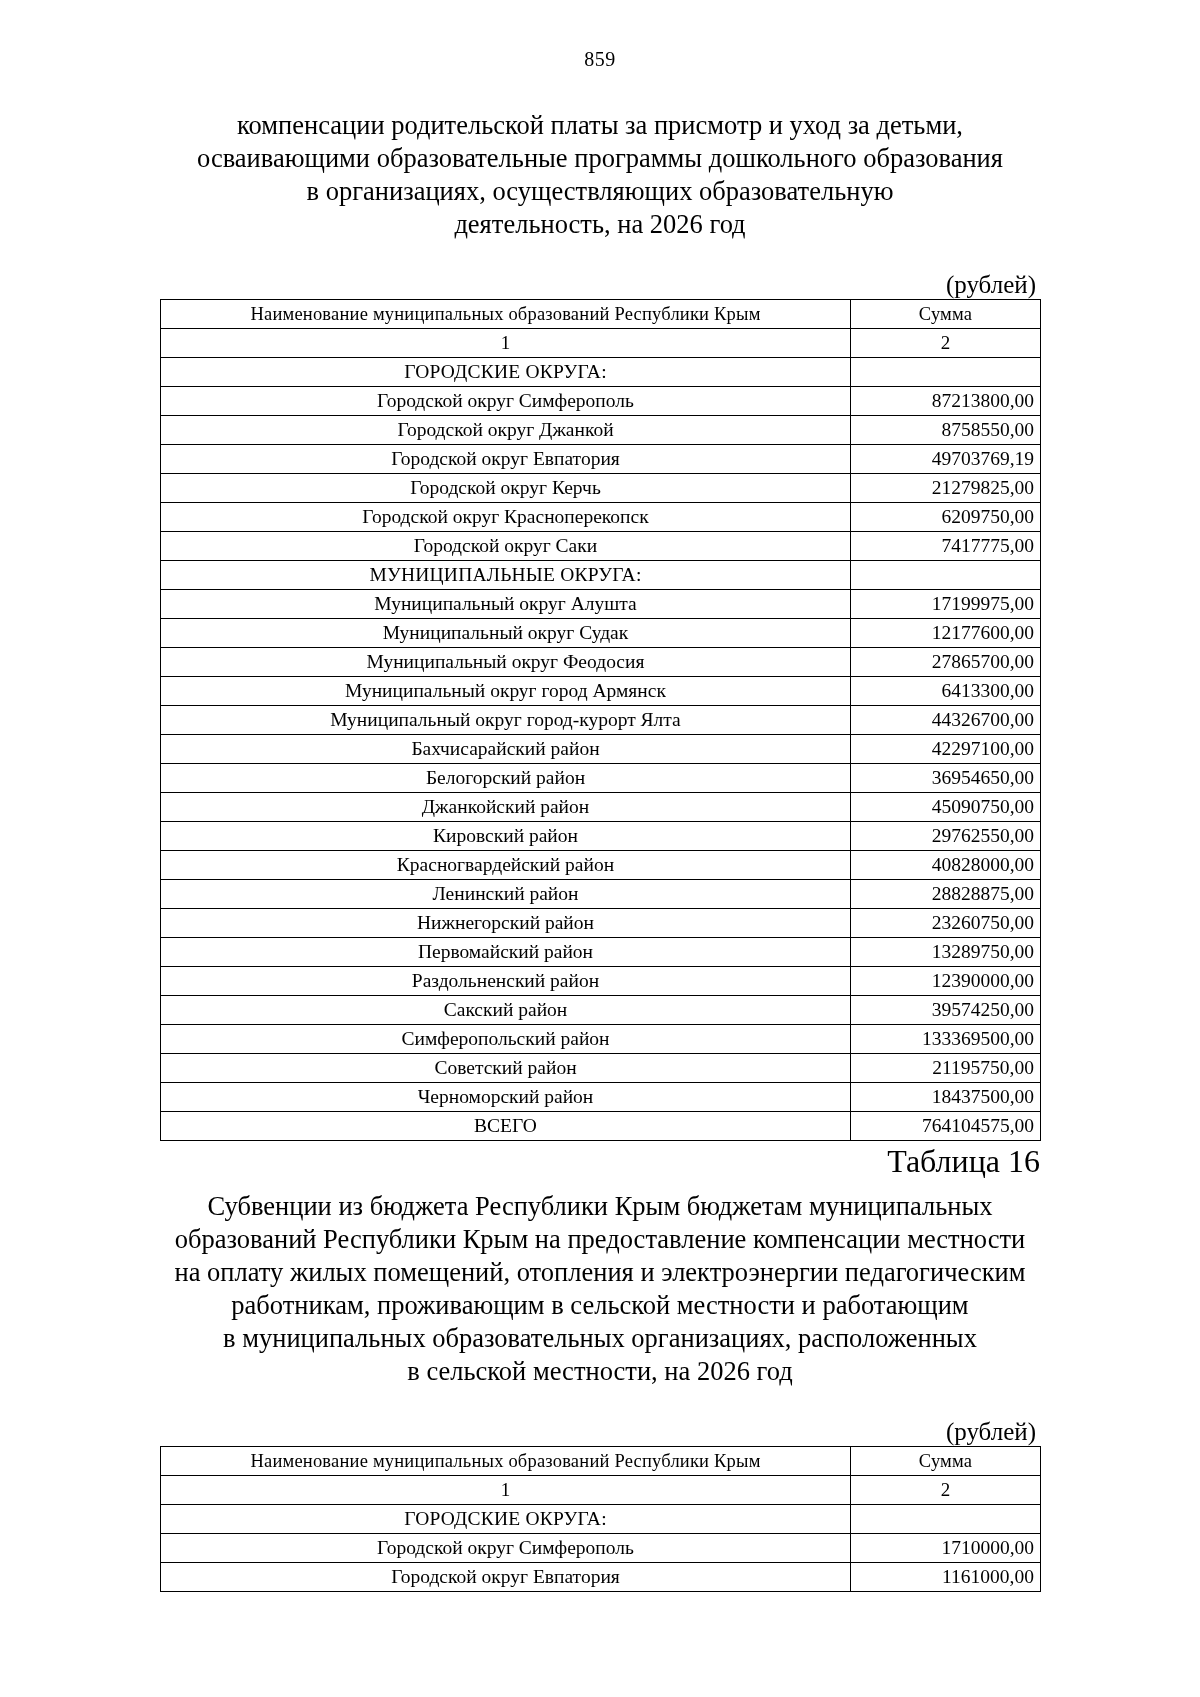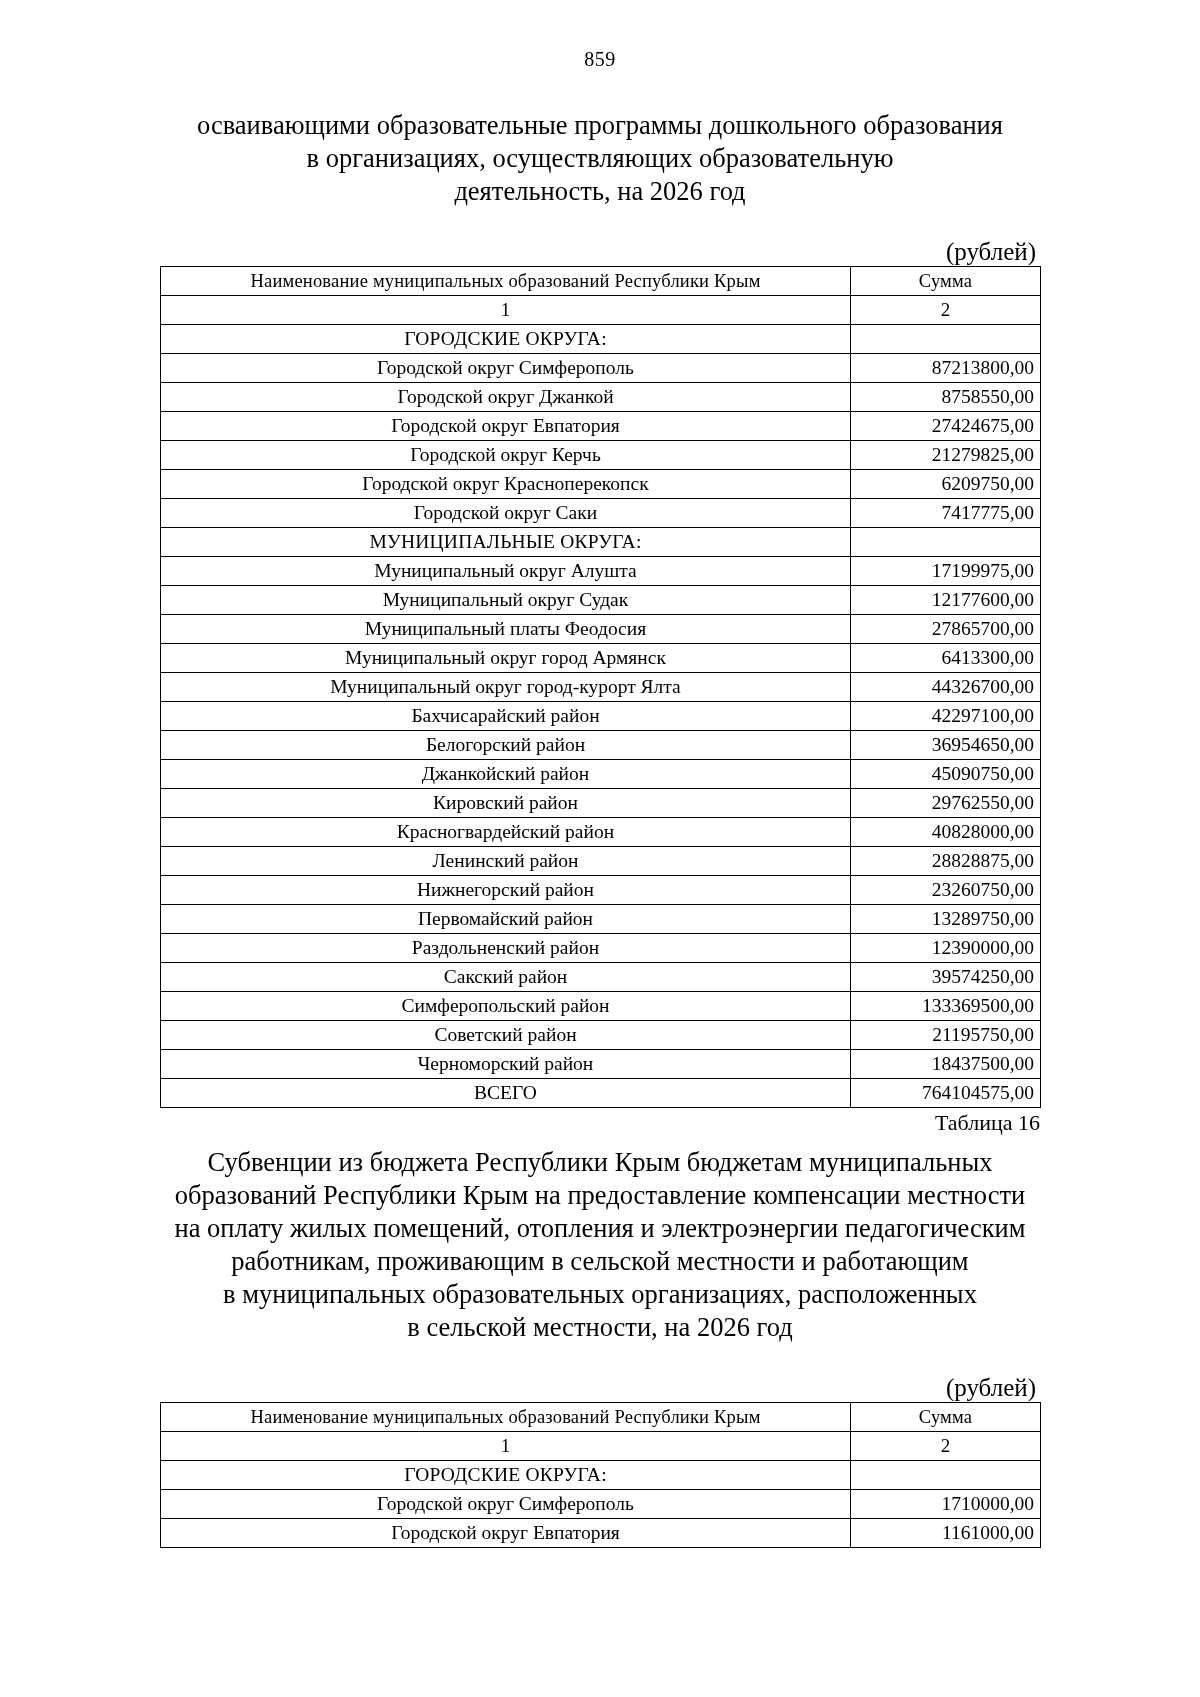--- a/index.html
+++ b/index.html
@@ -84,33 +84,34 @@
   td.name { text-align: center; }
   td.sum  { text-align: right; }
   tr.section td.name { letter-spacing: 0.2px; }
   tr.total td { font-weight: normal; }
   td.empty { }
 
   .table-caption {
     width: 880px;
     margin: 0 auto;
     text-align: right;
-    font-size: 22px;
+    font-size: 32px;
     padding-top: 2px;
   }
   .spacer-md { height: 30px; }
 </style>
 </head>
 <body>
 
 <div class="page">
 
   <div class="page-number">859</div>
 
   <div class="doc-heading">
+    <span class="ln">компенсации родительской платы за присмотр и уход за детьми,</span>
     <span class="ln">осваивающими образовательные программы дошкольного образования</span>
     <span class="ln">в организациях, осуществляющих образовательную</span>
     <span class="ln">деятельность, на 2026 год</span>
   </div>
 
   <div class="spacer-md"></div>
 
   <div class="units-label">(рублей)</div>
 
   <div class="tbl-wrap">
@@ -137,21 +138,21 @@
           <tr>
             <td class="name">Городской округ Симферополь</td>
             <td class="sum">87213800,00</td>
           </tr>
           <tr>
             <td class="name">Городской округ Джанкой</td>
             <td class="sum">8758550,00</td>
           </tr>
           <tr>
             <td class="name">Городской округ Евпатория</td>
-            <td class="sum">27424675,00</td>
+            <td class="sum">49703769,19</td>
           </tr>
           <tr>
             <td class="name">Городской округ Керчь</td>
             <td class="sum">21279825,00</td>
           </tr>
           <tr>
             <td class="name">Городской округ Красноперекопск</td>
             <td class="sum">6209750,00</td>
           </tr>
           <tr>
@@ -164,21 +165,21 @@
           </tr>
           <tr>
             <td class="name">Муниципальный округ Алушта</td>
             <td class="sum">17199975,00</td>
           </tr>
           <tr>
             <td class="name">Муниципальный округ Судак</td>
             <td class="sum">12177600,00</td>
           </tr>
           <tr>
-            <td class="name">Муниципальный платы Феодосия</td>
+            <td class="name">Муниципальный округ Феодосия</td>
             <td class="sum">27865700,00</td>
           </tr>
           <tr>
             <td class="name">Муниципальный округ город Армянск</td>
             <td class="sum">6413300,00</td>
           </tr>
           <tr>
             <td class="name">Муниципальный округ город-курорт Ялта</td>
             <td class="sum">44326700,00</td>
           </tr>

